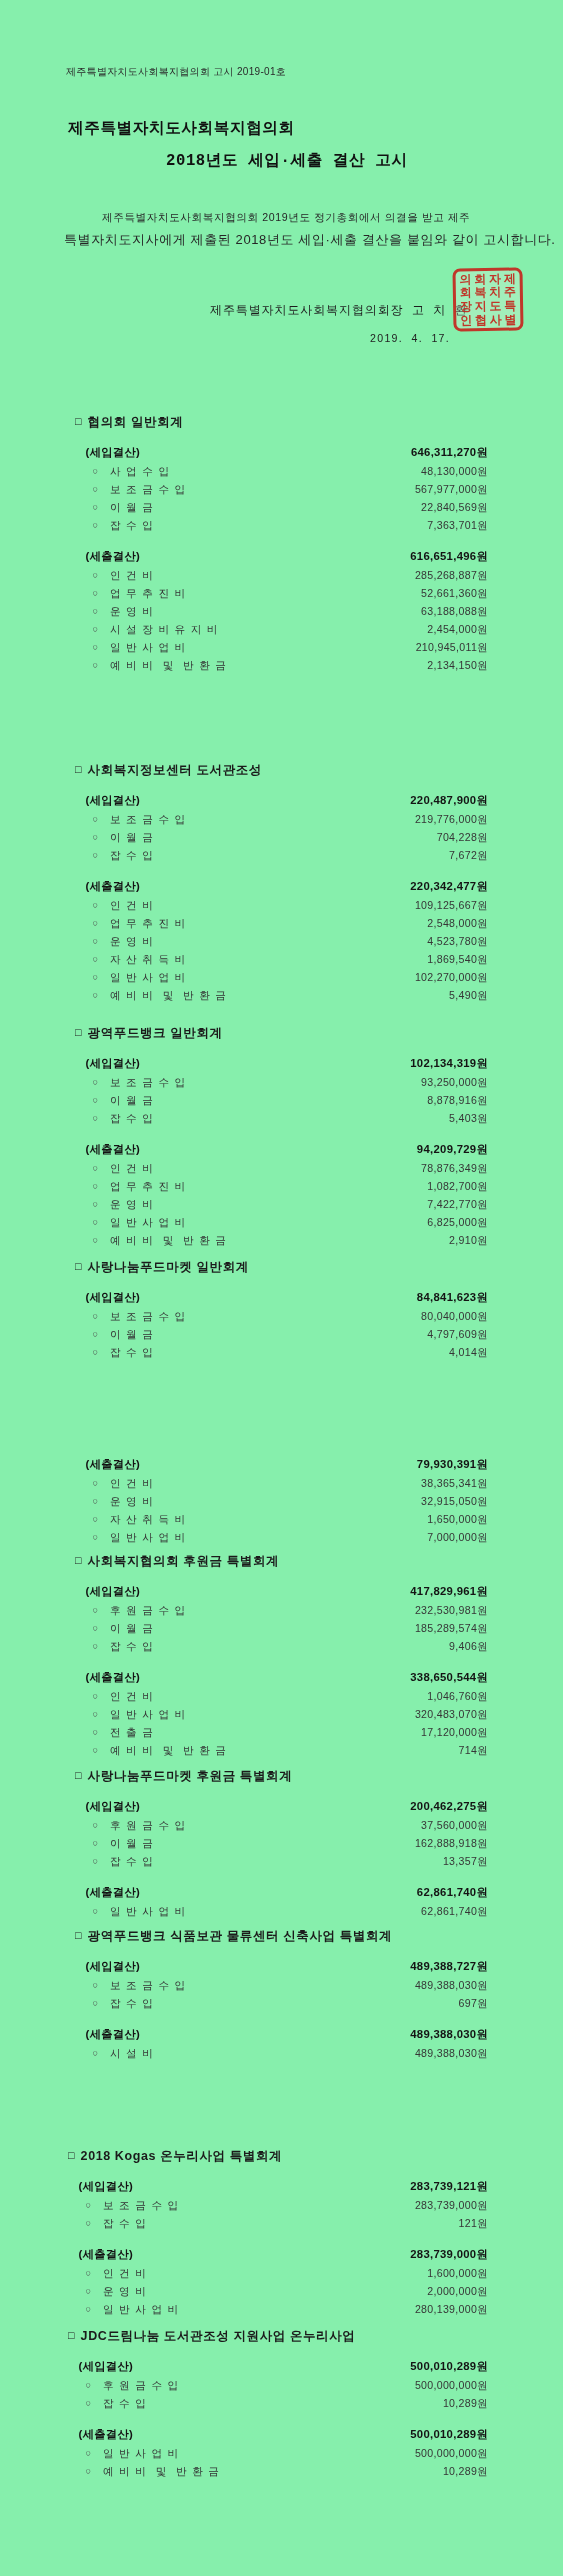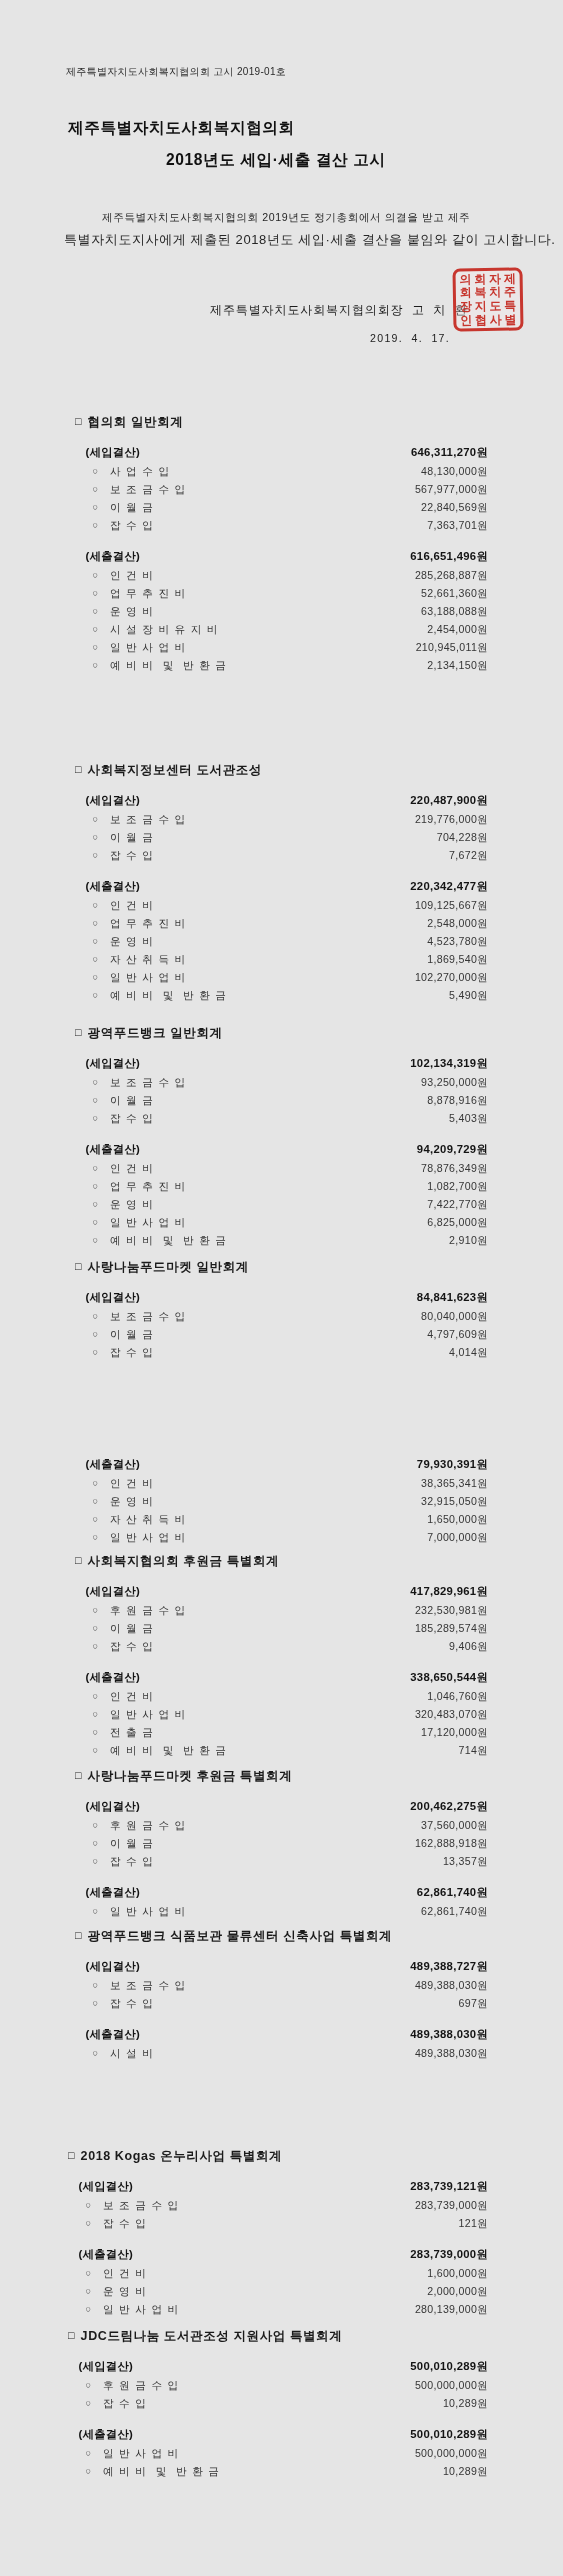--- a/index.html
+++ b/index.html
@@ -1,26 +1,26 @@
 <!DOCTYPE html>
 <html style="font-size:10px"><head>
 <meta charset="utf-8">
 <style>
   html,body{margin:0;padding:0;background:#ffffff;}
   .page{
-    position:relative;width:563px;height:2576px;background:#e5e5e5;
+    position:relative;width:563px;height:2576px;background:#86efac;
     font-family:"Liberation Sans","DejaVu Sans",sans-serif;color:#222;
     overflow:hidden;
   }
   .abs{position:absolute;white-space:pre;}
 
   
   .notice{left:66px;top:65px;font-size:10px;color:#2a2a2a;letter-spacing:0.3px;}
   .org-title{left:68px;top:118px;font-size:15.6px;font-weight:700;color:#111;letter-spacing:0.6px;}
-  .doc-title{left:166px;top:150px;font-size:15.6px;font-weight:700;color:#111;letter-spacing:0.6px;}
+  .doc-title{left:166px;top:150px;font-size:15.6px;font-weight:700;color:#111;letter-spacing:0.6px;font-family:Liberation Mono, monospace;}
   .body-line1{left:102px;top:211px;font-size:10.6px;color:#262626;letter-spacing:0.6px;}
   .body-line2{left:64px;top:231px;font-size:13px;color:#262626;letter-spacing:0.6px;}
   .signer{left:210px;top:302px;font-size:12px;color:#1d1d1d;letter-spacing:0.9px;}
   .date{left:370px;top:332px;font-size:10.6px;color:#222;letter-spacing:1.3px;}
 
   
   .stamp{
     left:453px;top:268px;width:70px;height:63px;box-sizing:border-box;
     border:3.1px solid #c5281f;border-radius:7.5px;padding:1.9px 3.8px;
     display:flex;justify-content:space-between;align-items:stretch;
@@ -466,21 +466,21 @@
         <div class="irow">
           <span class="bullet">○</span>
           <span class="ilabel">일 반 사 업 비</span>
           <span class="ival">280,139,000원</span>
         </div>
       </div>
     </section>
   <section class="account wide" style="top:2329px">
       <div class="sec-title">
         <span class="sq">□</span>
-        <span class="sec-title-text">JDC드림나눔 도서관조성 지원사업 특별회계</span>
+        <span class="sec-title-text">JDC드림나눔 도서관조성 지원사업 온누리사업</span>
       </div>
       <div class="block first">
         <div class="bhead">
           <span class="blabel">(세입결산)</span>
           <span class="btotal">500,010,289원</span>
         </div>
         <div class="irow">
           <span class="bullet">○</span>
           <span class="ilabel">후 원 금 수 입</span>
           <span class="ival">500,000,000원</span>

